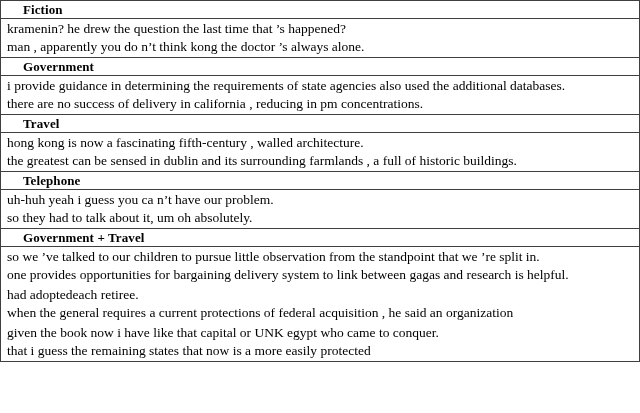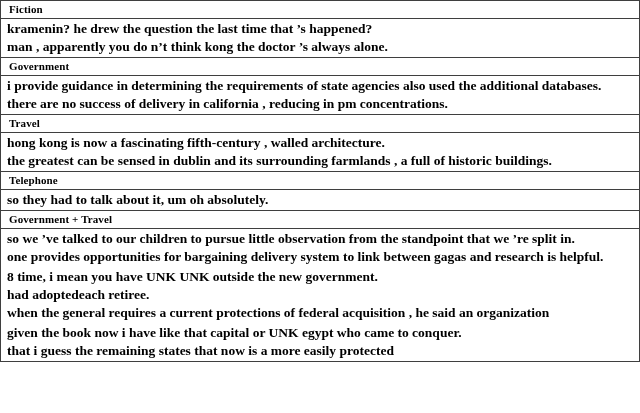--- a/index.html
+++ b/index.html
@@ -22,31 +22,30 @@
     border-right: 1px solid #3f3f3f;
     border-bottom: 1px solid #3f3f3f;
     box-sizing: content-box;
   }
   .header-row {
     border-top: 1px solid #3f3f3f;
     border-bottom: 1px solid #3f3f3f;
     font-weight: bold;
     height: 17px;
     line-height: 17px;
-    padding-left: 8px;
-    font-size: 11px;
+    padding-left: 22px;
+    font-size: 13px;
     letter-spacing: 0.1px;
   }
   .body-row {
     padding: 1px 6px 1px 6px;
   }
   .sample-line {
     line-height: 18px;
     white-space: nowrap;
-    font-weight: bold;
   }
 </style>
 </head>
 <body>
 
 <div class="sample-table">
 
   <div class="header-row">
     <span>Fiction</span>
   </div>
@@ -68,33 +67,33 @@
   </div>
   <div class="body-row">
     <div class="sample-line">hong kong is now a fascinating fifth-century , walled architecture.</div>
     <div class="sample-line">the greatest can be sensed in dublin and its surrounding farmlands , a full of historic buildings.</div>
   </div>
 
   <div class="header-row">
     <span>Telephone</span>
   </div>
   <div class="body-row">
+    <div class="sample-line">uh-huh yeah i guess you ca n’t have our problem.</div>
     <div class="sample-line">so they had to talk about it, um oh absolutely.</div>
   </div>
 
   <div class="header-row">
     <span>Government + Travel</span>
   </div>
   <div class="body-row">
     <div class="sample-line">so we ’ve talked to our children to pursue little observation from the standpoint that we ’re split in.</div>
     <div class="sample-line">one provides opportunities for bargaining delivery system to link between gagas and research is helpful.</div>
   </div>
 
   <div class="body-row">
-    <div class="sample-line">8 time, i mean you have UNK UNK outside the new government.</div>
     <div class="sample-line">had adoptedeach retiree.</div>
     <div class="sample-line">when the general requires a current protections of federal acquisition , he said an organization</div>
   </div>
 
   <div class="body-row">
     <div class="sample-line">given the book now i have like that capital or UNK egypt who came to conquer.</div>
     <div class="sample-line">that i guess the remaining states that now is a more easily protected</div>
   </div>
 
 </div>

